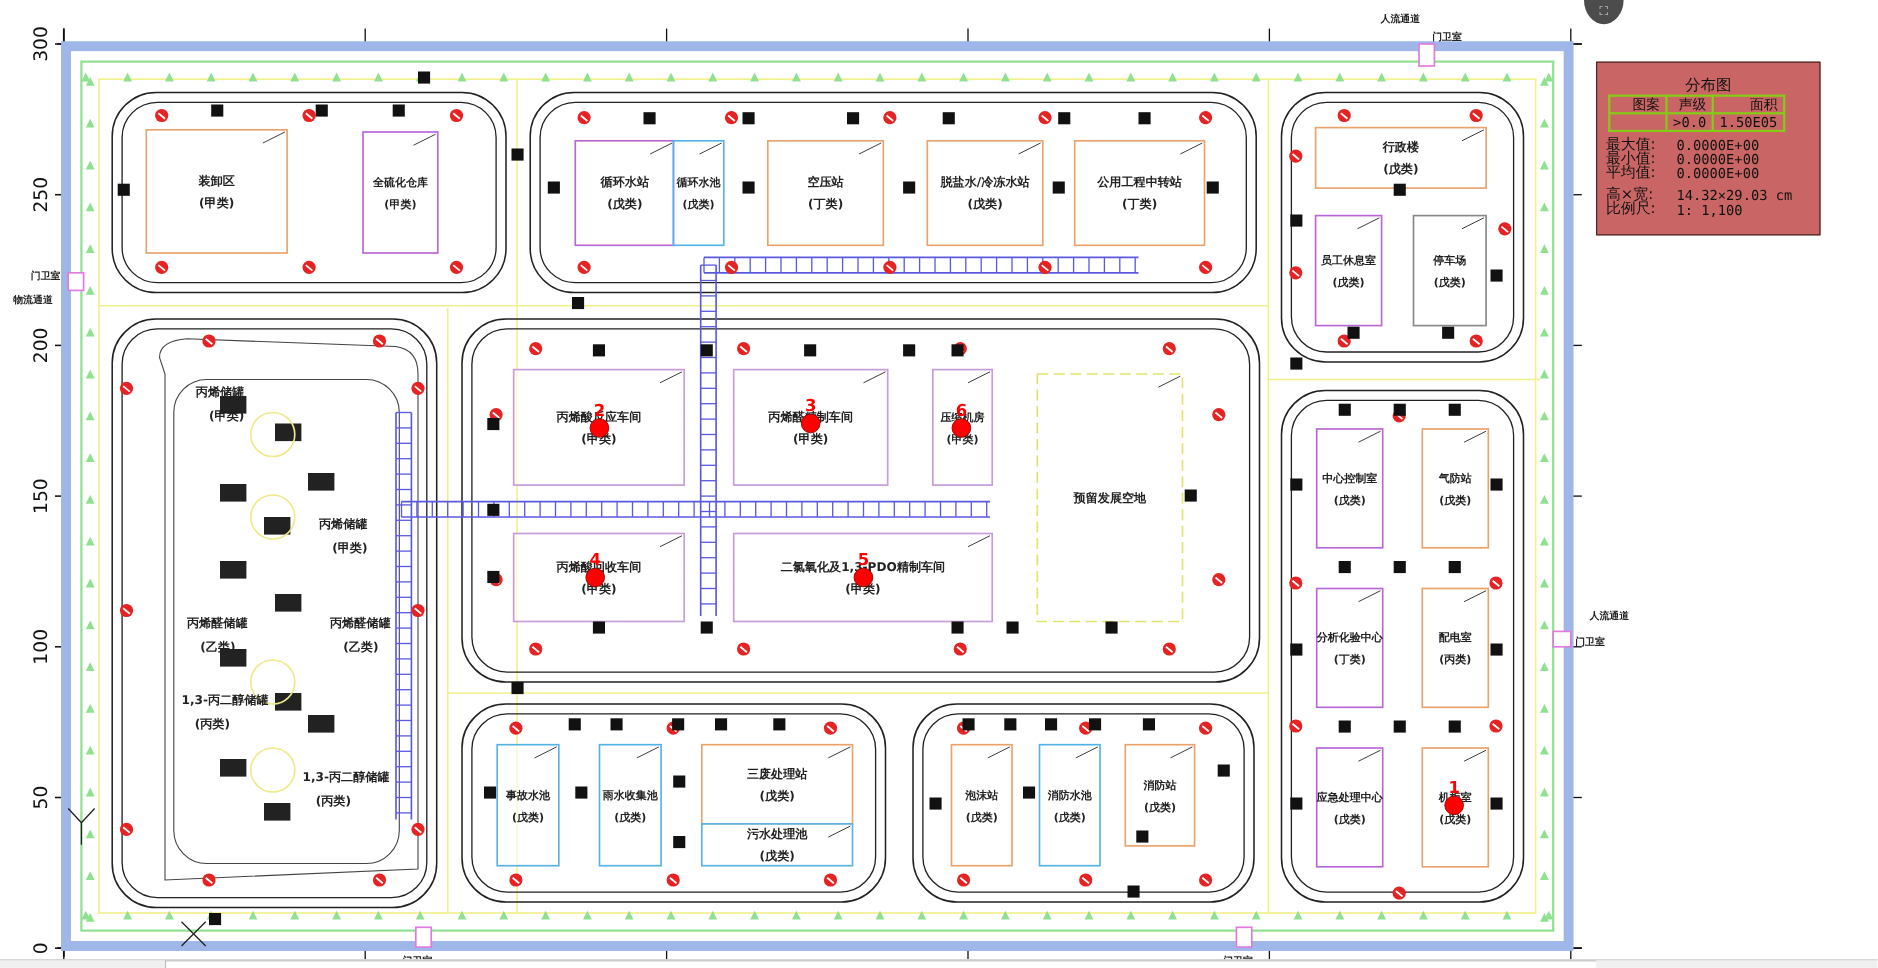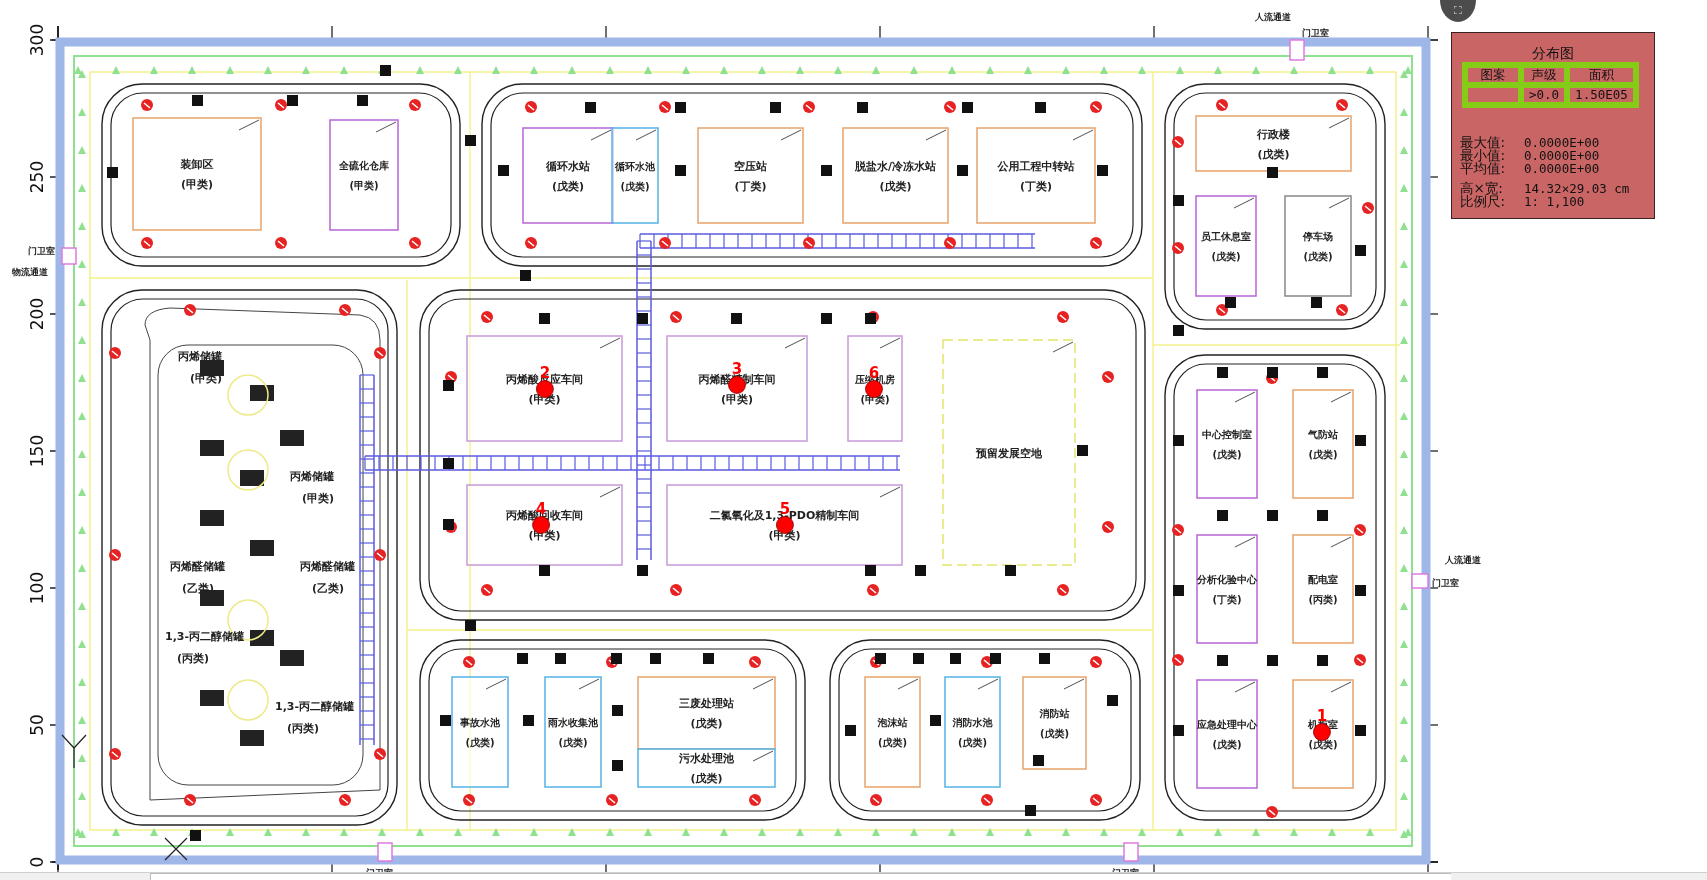--- a/index.html
+++ b/index.html
@@ -1,24 +1,24 @@
 <!DOCTYPE html>
 <html><head>
 <meta charset="utf-8">
 <style>
   html,body{margin:0;padding:0;background:#ffffff;}
   body{width:1707px;height:880px;position:relative;overflow:hidden;font-family:"DejaVu Sans",sans-serif;}
   #stage{position:absolute;left:0;top:0;width:1707px;height:880px;}
   .bottom-strip{position:absolute;left:0;top:872px;width:1707px;height:8px;background:#f0f0f0;border-top:1px solid #cfcfcf;}
   .bottom-strip .tab{position:absolute;left:150px;top:0;width:1300px;height:8px;background:#fff;border-left:1px solid #bbb;border-top:1px solid #bbb;}
-  .legend{position:absolute;left:1451px;top:32px;width:204px;height:187px;background:#c96565;border:1.5px solid #3a2020;box-sizing:border-box;color:#111;font-family:"DejaVu Sans Mono",monospace;}
+  .legend{position:absolute;left:1451px;top:56px;width:204px;height:158px;background:#c96565;border:1.5px solid #3a2020;box-sizing:border-box;color:#111;font-family:"DejaVu Sans Mono",monospace;}
   .legend .title{position:absolute;left:0;right:0;top:12px;text-align:center;font-size:14px;font-family:"DejaVu Sans",sans-serif;}
   .legend table{position:absolute;left:10px;top:29px;border-collapse:collapse;font-size:12.5px;}
-  .legend td{border:6px solid #84cc16;padding:0 5px;height:14px;line-height:14px;text-align:center;white-space:nowrap;}
-  .legend .stats{position:absolute;left:8px;top:68px;font-size:12.5px;line-height:13px;margin-top:35px;}
+  .legend td{border:2px solid #84cc16;padding:0 5px;height:14px;line-height:14px;text-align:right;white-space:nowrap;}
+  .legend .stats{position:absolute;left:8px;top:68px;font-size:12.5px;line-height:13px;}
   .legend .stats .row{display:flex;white-space:nowrap;}
   .legend .stats .k{width:64px;font-family:"DejaVu Sans",sans-serif;font-size:13.5px;}
   .legend .stats .gap{height:7px;}
   .corner-btn{position:absolute;left:1440px;top:-22px;width:36px;height:44px;border-radius:50%;background:#4c4c4c;}
   .corner-btn span{position:absolute;left:14px;top:26px;color:#ddd;font-size:11px;}
   svg text{font-family:"DejaVu Sans",sans-serif;}
 </style>
 </head>
 <body>
 

